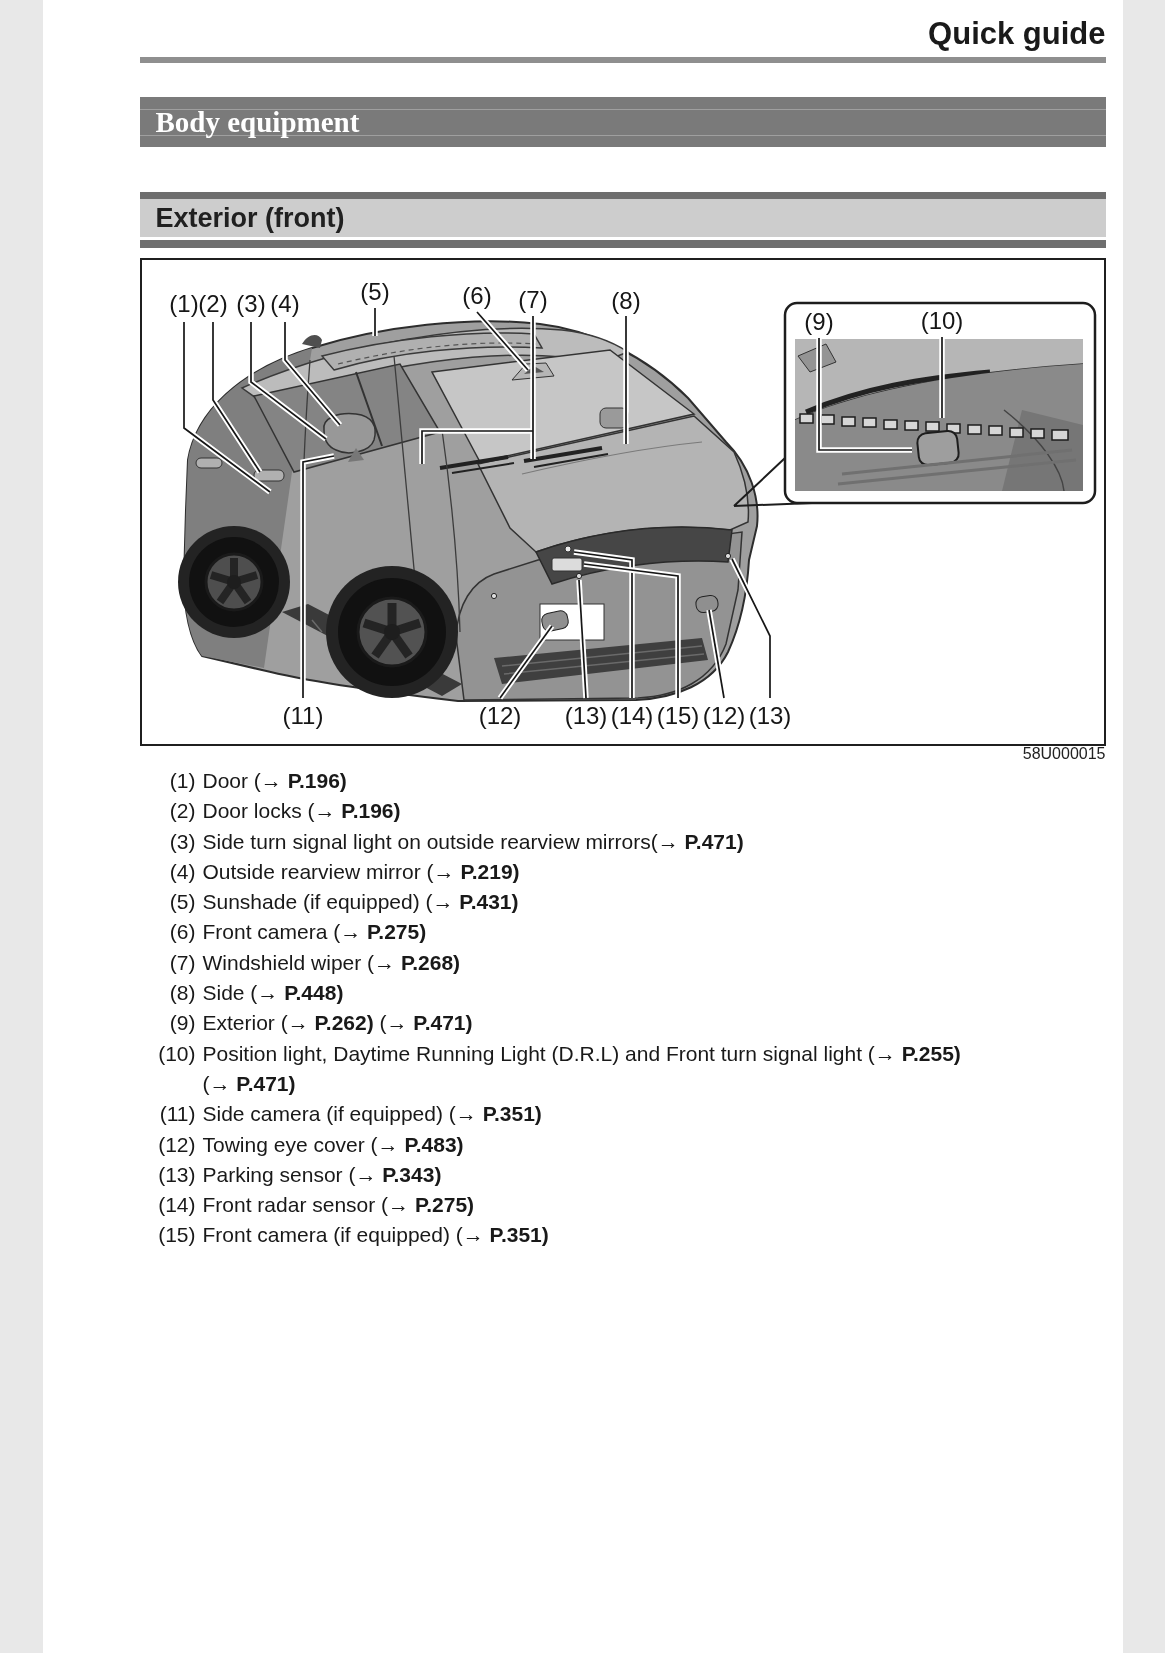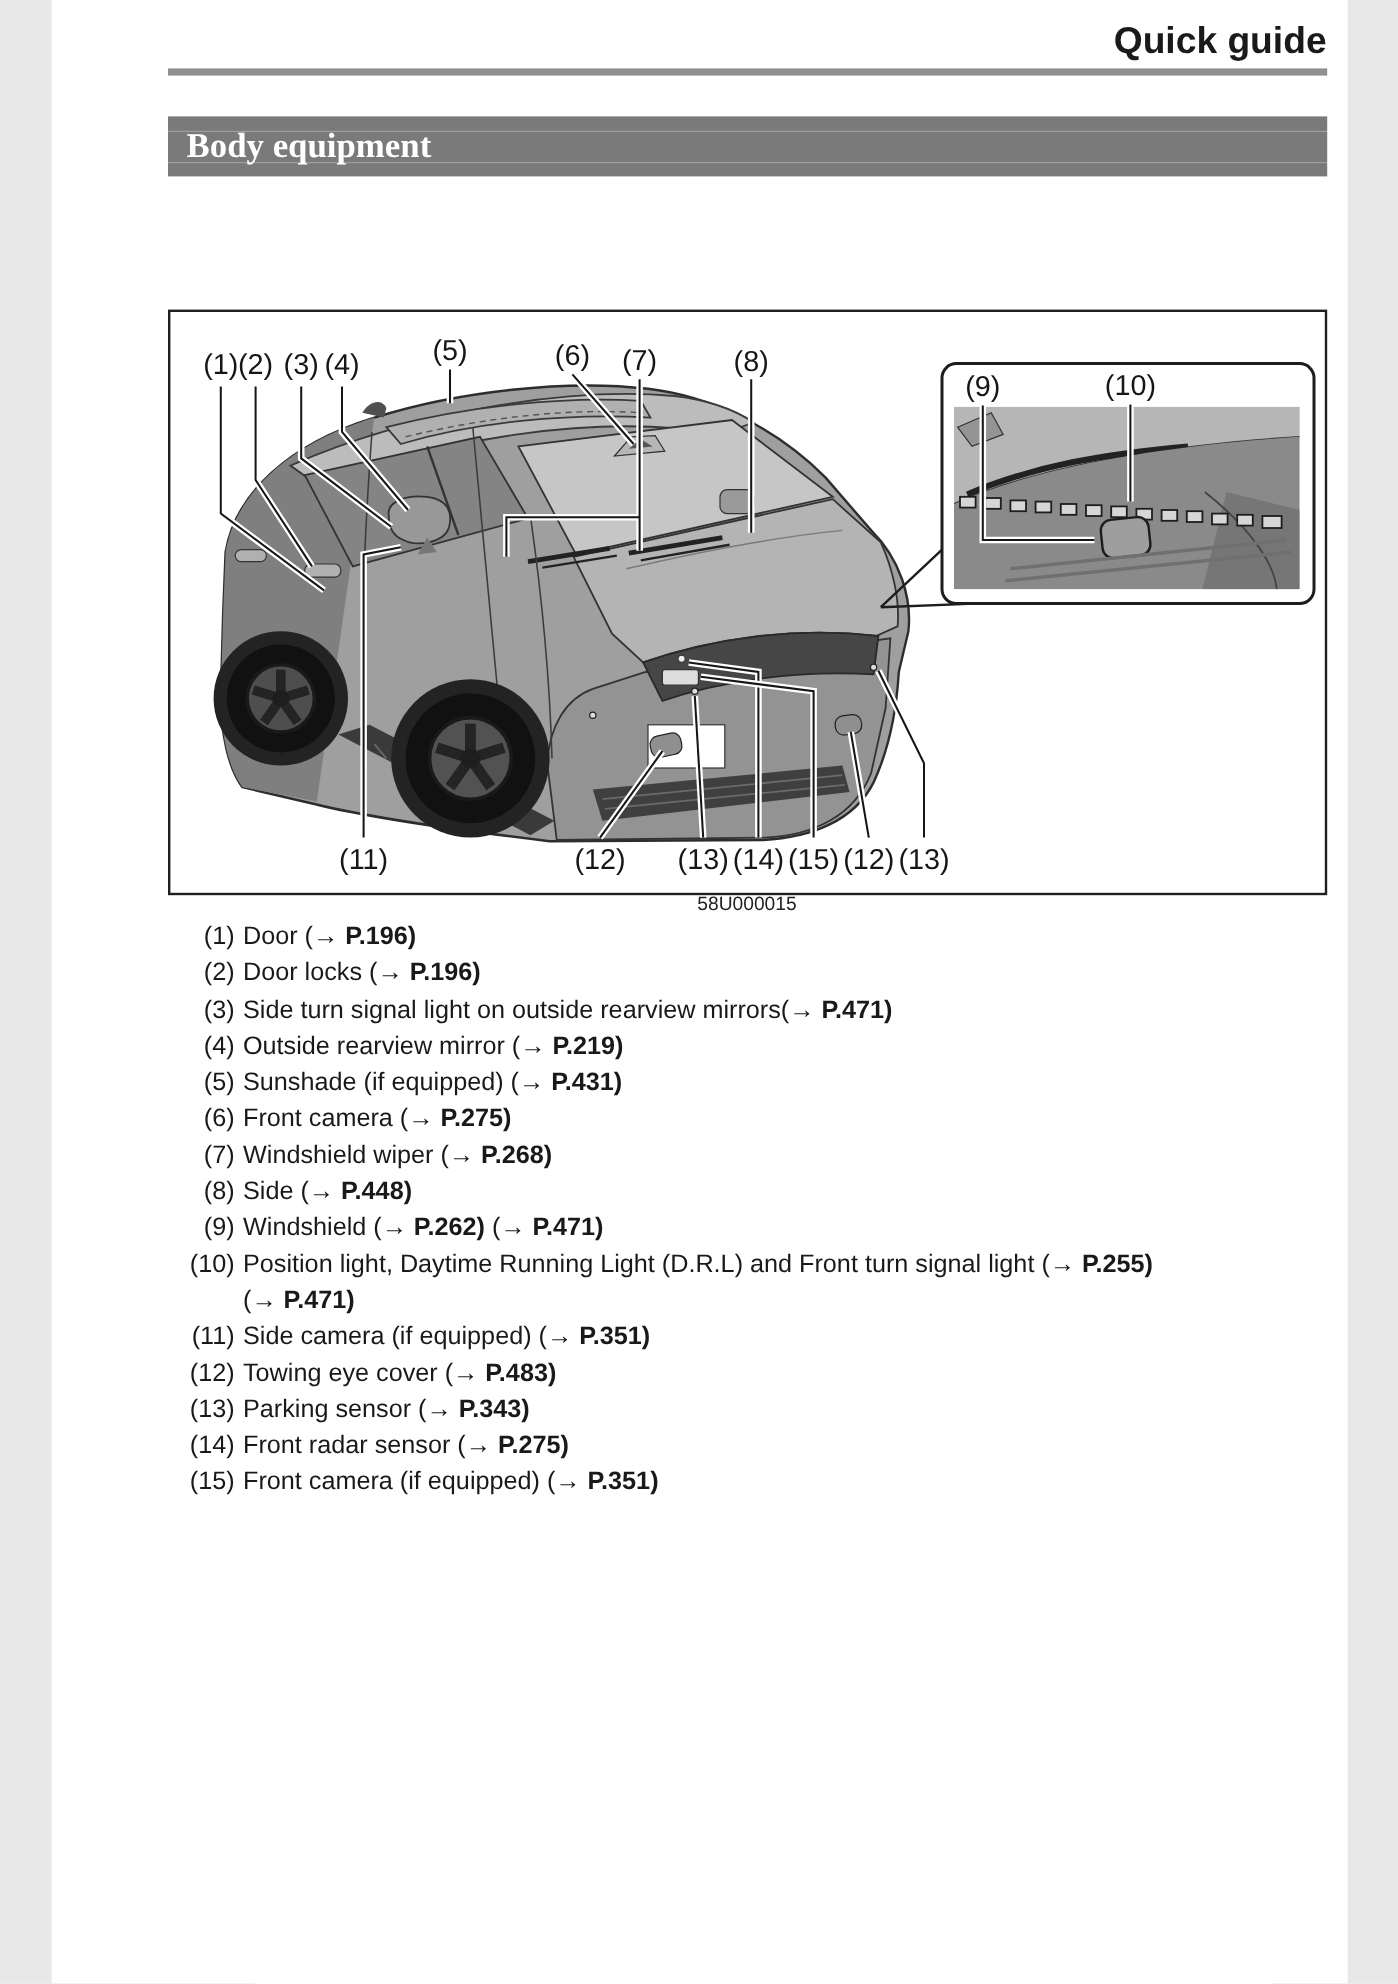--- a/index.html
+++ b/index.html
@@ -30,21 +30,21 @@
   .bar-sub .mid span{
     position:absolute;left:16px;top:0;line-height:38px;font-size:27px;font-weight:700;color:#202020;
   }
   .bar-sub .gap{height:3px;background:#ffffff;}
   .bar-sub .stripe2{height:8px;background:#6e6e6e;}
   .figure{
     position:absolute;top:258px;left:97px;width:966px;height:488px;
     border:2px solid #1f1f1f;box-sizing:border-box;background:#fff;
   }
   .fig-code{
-    position:absolute;top:745px;left:97px;width:966px;text-align:center;
+    position:absolute;top:745px;left:97px;width:966px;text-align:right;
     font-size:16px;color:#222;
   }
   .eq-list{
     position:absolute;top:766px;left:97px;width:966px;
     font-size:21px;line-height:30.3px;color:#191919;
   }
   .item{display:flex;}
   .item .num{flex:0 0 56px;width:56px;text-align:right;margin-right:7px;white-space:pre;}
   .item .body{flex:1;}
   .bold{font-weight:700;text-align:center;}
@@ -61,20 +61,28 @@
   <div class="qg">Quick guide</div>
   <div class="qg-rule"></div>
   <div class="tab-marker"></div>
 
   <div class="bar-main">
     <div class="hl t"></div>
     <div class="hl b"></div>
     <span>Body equipment</span>
   </div>
 
+  <div class="bar-sub">
+    <div class="stripe"></div>
+    <div class="mid">
+      <span>Exterior (front)</span>
+    </div>
+    <div class="gap"></div>
+    <div class="stripe2"></div>
+  </div>
 
   <div class="figure">
     <svg width="962" height="484" viewBox="0 0 962 484">
       <defs>
         <clipPath id="insetClip">
             <rect x="653" y="79" width="288" height="152"></rect>
           </clipPath>
       </defs>
 
       <g>
@@ -293,21 +301,21 @@
     <span class="body"><span>Windshield wiper (→ </span><span class="bold">P.268)</span></span>
   </div>
 
   <div class="item">
     <span class="num">(8)</span>
     <span class="body"><span>Side (→ </span><span class="bold">P.448)</span></span>
   </div>
 
   <div class="item">
     <span class="num">(9)</span>
-    <span class="body"><span>Windshield (→ </span><span class="bold">P.262)</span><span> (→ </span><span class="bold">P.471)</span></span>
+    <span class="body"><span>Exterior (→ </span><span class="bold">P.262)</span><span> (→ </span><span class="bold">P.471)</span></span>
   </div>
 
   <div class="item">
     <span class="num">(10)</span>
     <span class="body"><span>Position light, Daytime Running Light (D.R.L) and Front turn signal light (→ </span><span class="bold">P.255)</span><br><span>(→ </span><span class="bold">P.471)</span></span>
   </div>
 
   <div class="item">
     <span class="num">(11)</span>
     <span class="body"><span>Side camera (if equipped) (→ </span><span class="bold">P.351)</span></span>

